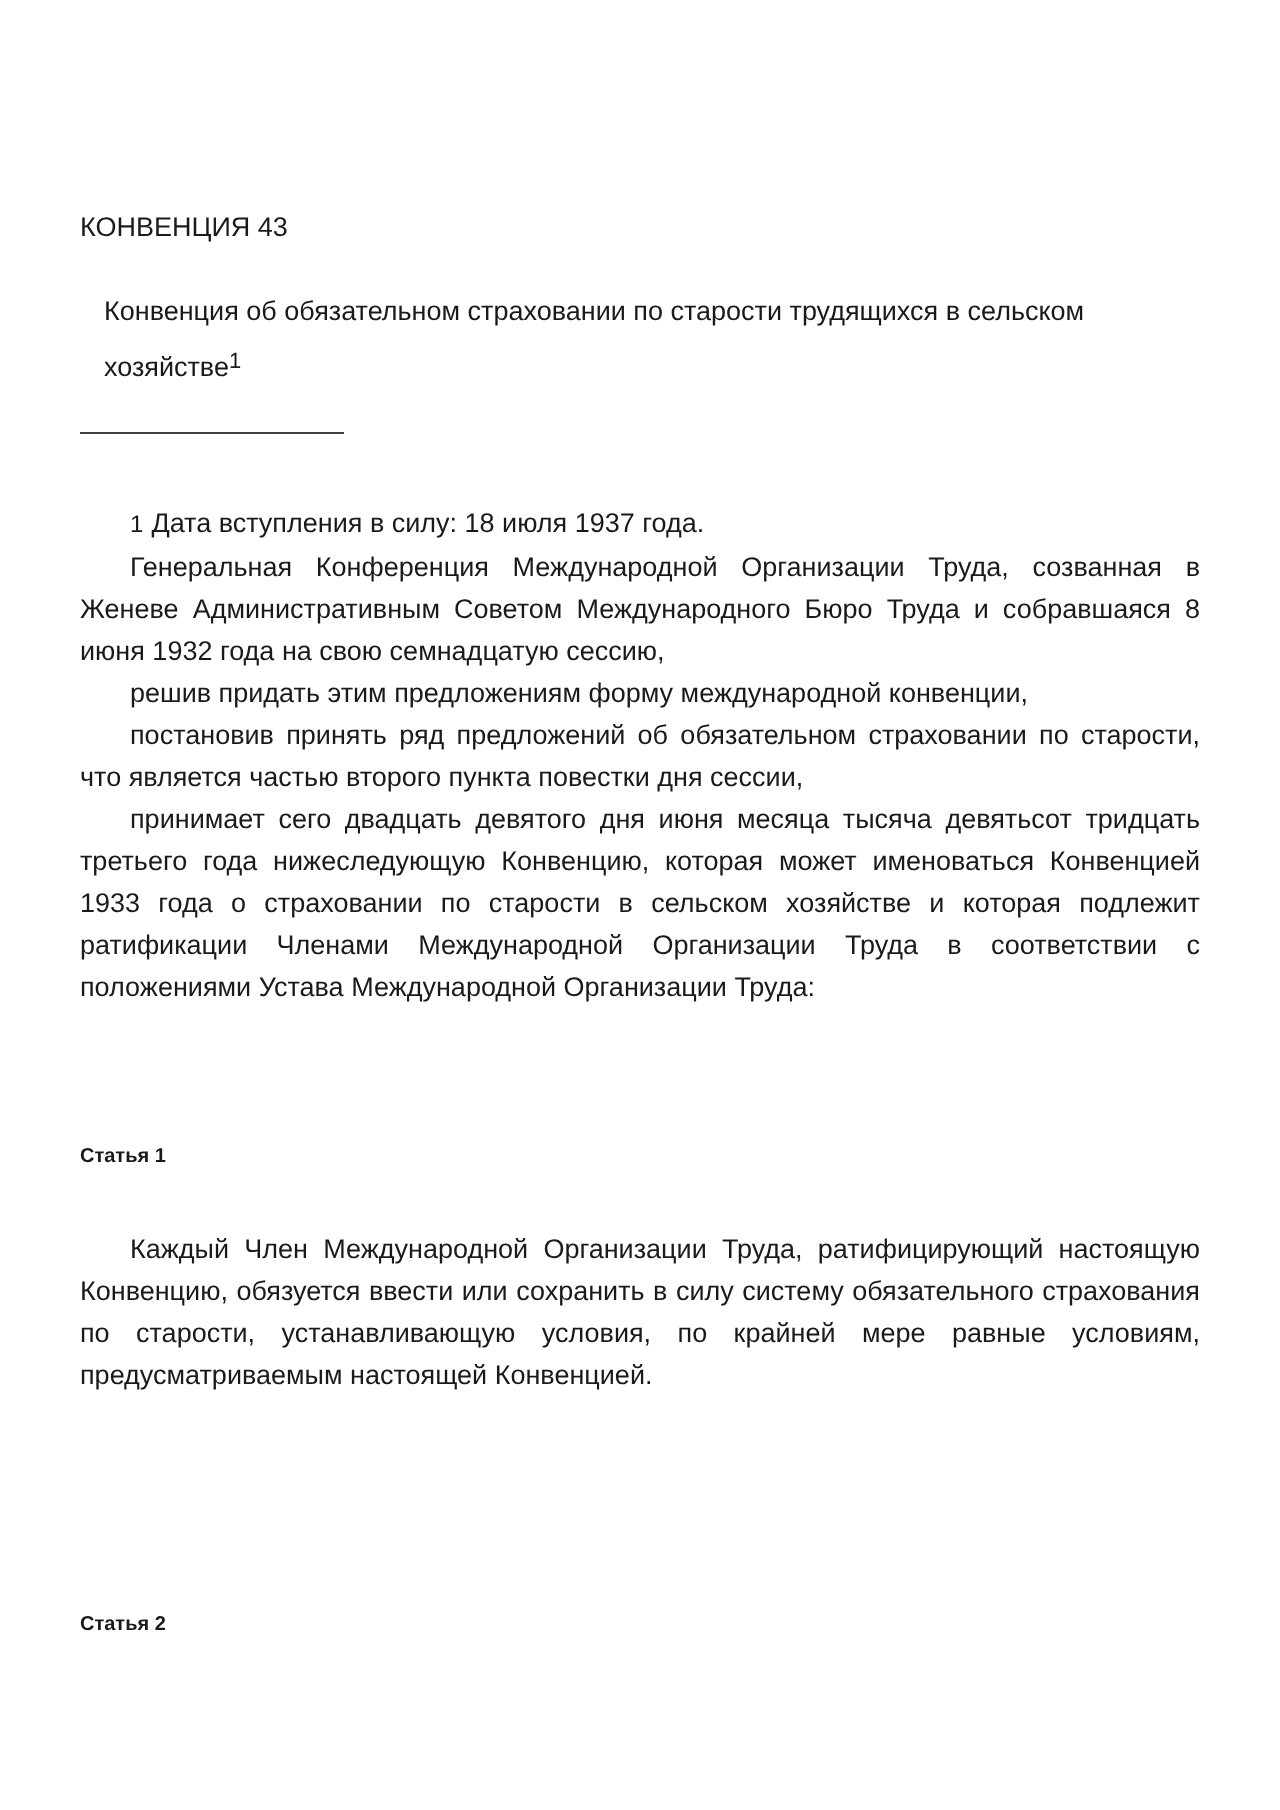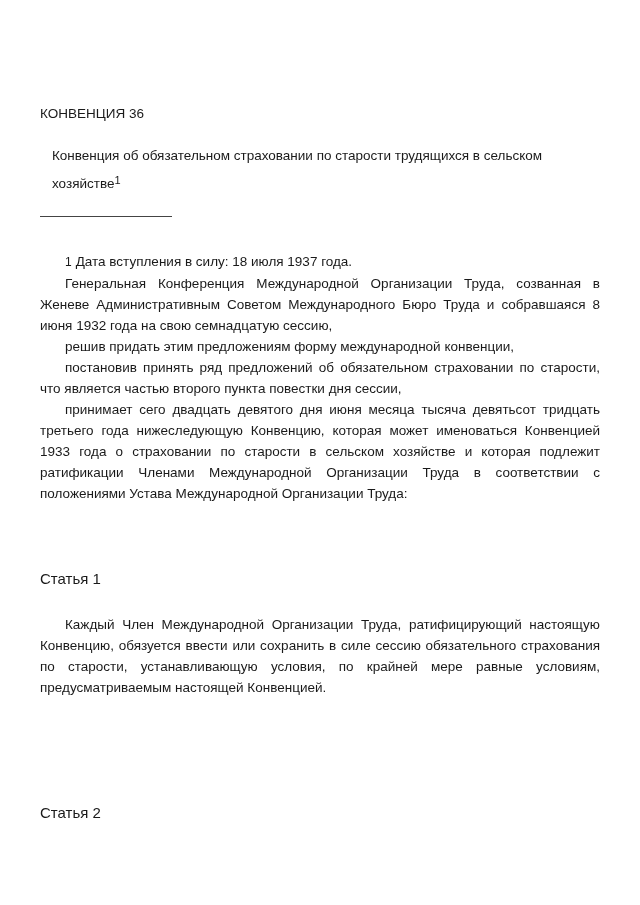--- a/index.html
+++ b/index.html
@@ -55,49 +55,49 @@
   }
   .footnote .fn-marker {
     font-size: 12px;
     padding-right: 4px;
   }
   .para {
     margin: 0;
     text-indent: 25px;
   }
   .article-heading {
-    font-size: 15px;
-    font-weight: 400;
+    font-size: 10px;
+    font-weight: 700;
     line-height: 18px;
     margin: 0;
   }
   .article-1-heading { margin-top: 66px; }
   .article-1-body   { margin-top: 26px; }
   .article-2-heading { margin-top: 106px; }
 </style>
 </head>
 <body>
 
 <div class="page">
 
-  <p class="doc-title">КОНВЕНЦИЯ 36</p>
+  <p class="doc-title">КОНВЕНЦИЯ 43</p>
 
   <p class="doc-subtitle"><span>Конвенция об обязательном страховании по старости трудящихся в сельском хозяйстве</span><sup class="fn-ref">1</sup></p>
 
   <hr class="fn-separator">
 
   <p class="body-text footnote"><span class="fn-marker">1</span><span>Дата вступления в силу: 18 июля 1937 года.</span></p>
 
   <p class="body-text para">Генеральная Конференция Международной Организации Труда, созванная в Женеве Административным Советом Международного Бюро Труда и собравшаяся 8 июня 1932 года на свою семнадцатую сессию,</p>
 
   <p class="body-text para">решив придать этим предложениям форму международной конвенции,</p>
 
   <p class="body-text para">постановив принять ряд предложений об обязательном страховании по старости, что является частью второго пункта повестки дня сессии,</p>
 
   <p class="body-text para">принимает сего двадцать девятого дня июня месяца тысяча девятьсот тридцать третьего года нижеследующую Конвенцию, которая может именоваться Конвенцией 1933 года о страховании по старости в сельском хозяйстве и которая подлежит ратификации Членами Международной Организации Труда в соответствии с положениями Устава Международной Организации Труда:</p>
 
   <h2 class="article-heading article-1-heading">Статья 1</h2>
 
-  <p class="body-text para article-1-body">Каждый Член Международной Организации Труда, ратифицирующий настоящую Конвенцию, обязуется ввести или сохранить в силе сессию обязательного страхования по старости, устанавливающую условия, по крайней мере равные условиям, предусматриваемым настоящей Конвенцией.</p>
+  <p class="body-text para article-1-body">Каждый Член Международной Организации Труда, ратифицирующий настоящую Конвенцию, обязуется ввести или сохранить в силу систему обязательного страхования по старости, устанавливающую условия, по крайней мере равные условиям, предусматриваемым настоящей Конвенцией.</p>
 
   <h2 class="article-heading article-2-heading">Статья 2</h2>
 
 </div>
 
 </body></html>

